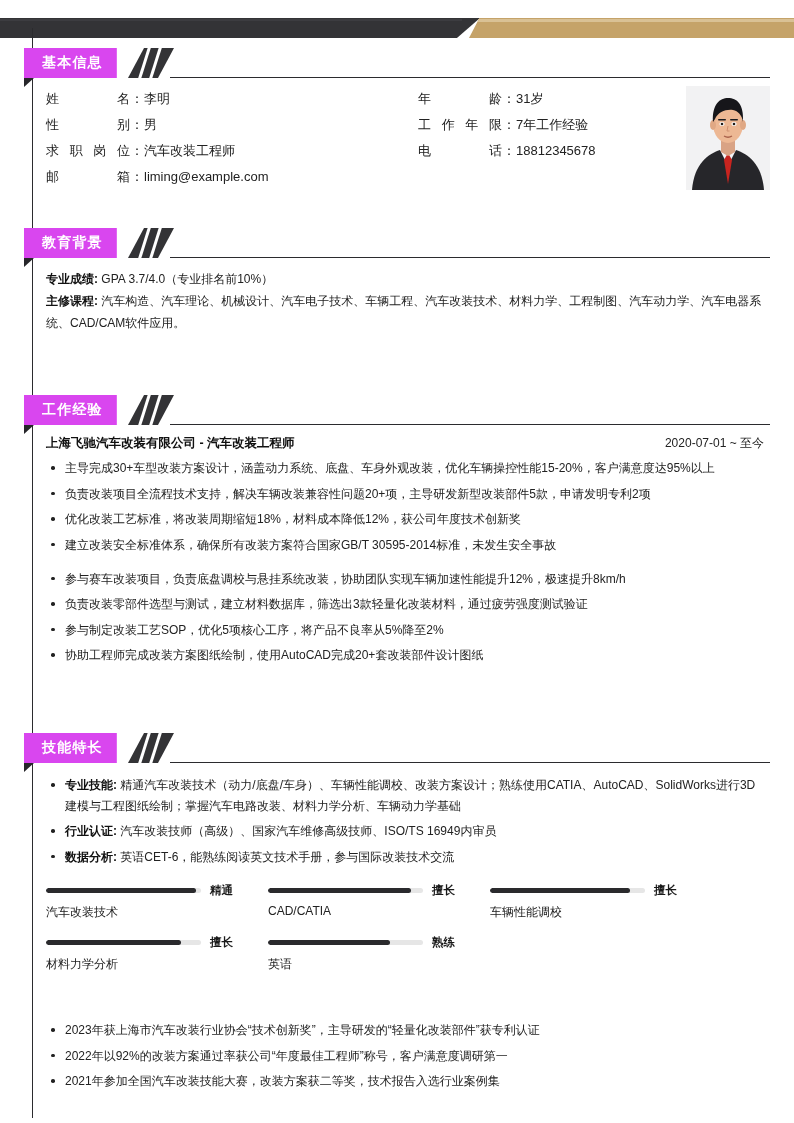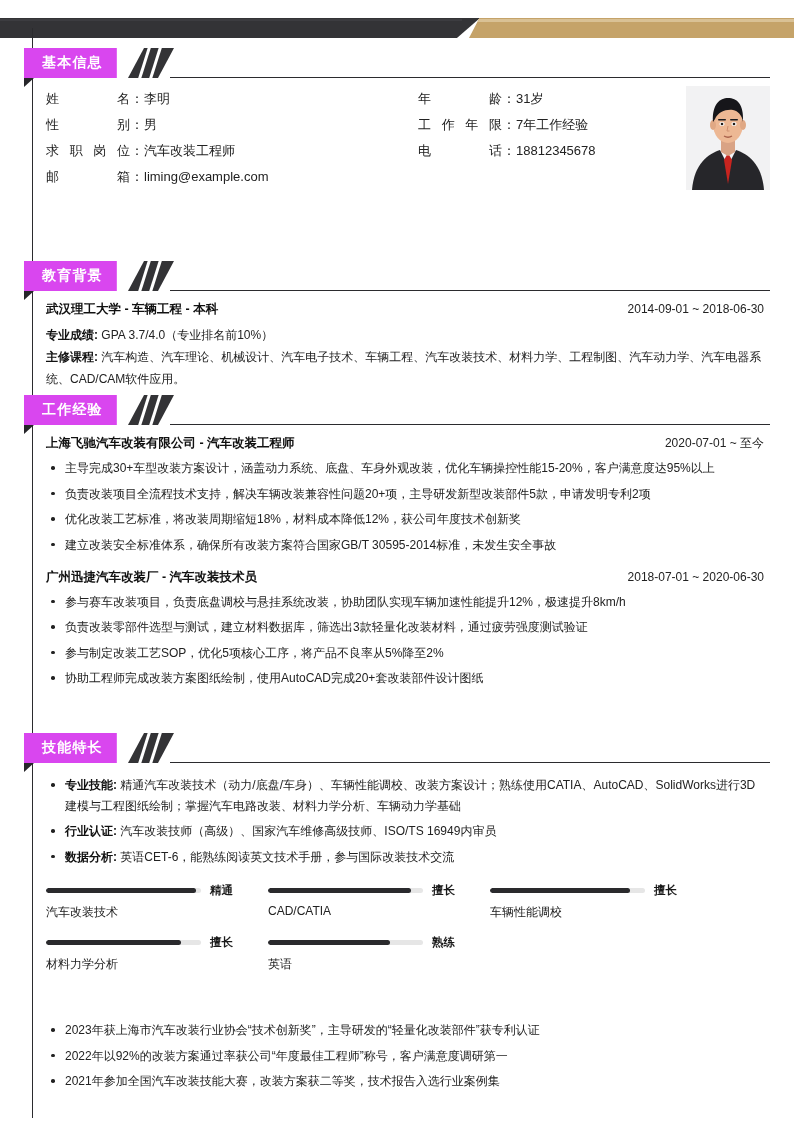--- a/index.html
+++ b/index.html
@@ -249,21 +249,21 @@
     white-space: nowrap;
   }
   .skill-name {
     margin-top: 7px;
     font-size: 12px;
     color: #222;
   }
 
   
   #sec-basic   { position: absolute; left: 0; top: 48px;   width: 794px; }
-  #sec-edu     { position: absolute; left: 0; top: 261px;  width: 794px; }
+  #sec-edu     { position: absolute; left: 0; top: 228px;  width: 794px; }
   #sec-exp     { position: absolute; left: 0; top: 395px;  width: 794px; }
   #sec-skill   { position: absolute; left: 0; top: 733px;  width: 794px; }
   #sec-honor   { position: absolute; left: 0; top: 1008px; width: 794px; }
 </style>
 </head>
 <body>
 
 <div class="banner">
   <div class="banner-dark"></div>
   <div class="banner-gold"></div>
@@ -363,24 +363,20 @@
   <div class="sec-head">
     <div class="sec-tab">
       <span class="sec-title">教育背景</span>
     </div>
     <div class="sec-slant" style="left:104px"></div>
     <div class="sec-rule" style="left:146px; width:600px"></div>
     <div class="sec-tail"></div>
   </div>
 
   <div class="body-block">
-    <div class="entry-head">
-      <span class="entry-title">武汉理工大学 - 车辆工程 - 本科</span>
-      <span class="entry-date">2014-09-01 ~ 2018-06-30</span>
-    </div>
     <div class="edu-line">
       <b>专业成绩:</b><span> GPA 3.7/4.0（专业排名前10%）</span>
     </div>
     <div class="edu-line">
       <b>主修课程:</b><span> 汽车构造、汽车理论、机械设计、汽车电子技术、车辆工程、汽车改装技术、材料力学、工程制图、汽车动力学、汽车电器系统、CAD/CAM软件应用。</span>
     </div>
   </div>
 </div>
 
 <div class="section" id="sec-exp">
@@ -401,24 +397,20 @@
       </div>
       <ul class="bullets">
         <li>主导完成30+车型改装方案设计，涵盖动力系统、底盘、车身外观改装，优化车辆操控性能15-20%，客户满意度达95%以上</li>
         <li>负责改装项目全流程技术支持，解决车辆改装兼容性问题20+项，主导研发新型改装部件5款，申请发明专利2项</li>
         <li>优化改装工艺标准，将改装周期缩短18%，材料成本降低12%，获公司年度技术创新奖</li>
         <li>建立改装安全标准体系，确保所有改装方案符合国家GB/T 30595-2014标准，未发生安全事故</li>
       </ul>
     </div>
 
     <div class="exp-entry">
-      <div class="entry-head">
-        <span class="entry-title">广州迅捷汽车改装厂 - 汽车改装技术员</span>
-        <span class="entry-date">2018-07-01 ~ 2020-06-30</span>
-      </div>
       <ul class="bullets">
         <li>参与赛车改装项目，负责底盘调校与悬挂系统改装，协助团队实现车辆加速性能提升12%，极速提升8km/h</li>
         <li>负责改装零部件选型与测试，建立材料数据库，筛选出3款轻量化改装材料，通过疲劳强度测试验证</li>
         <li>参与制定改装工艺SOP，优化5项核心工序，将产品不良率从5%降至2%</li>
         <li>协助工程师完成改装方案图纸绘制，使用AutoCAD完成20+套改装部件设计图纸</li>
       </ul>
     </div>
   </div>
 </div>
 

